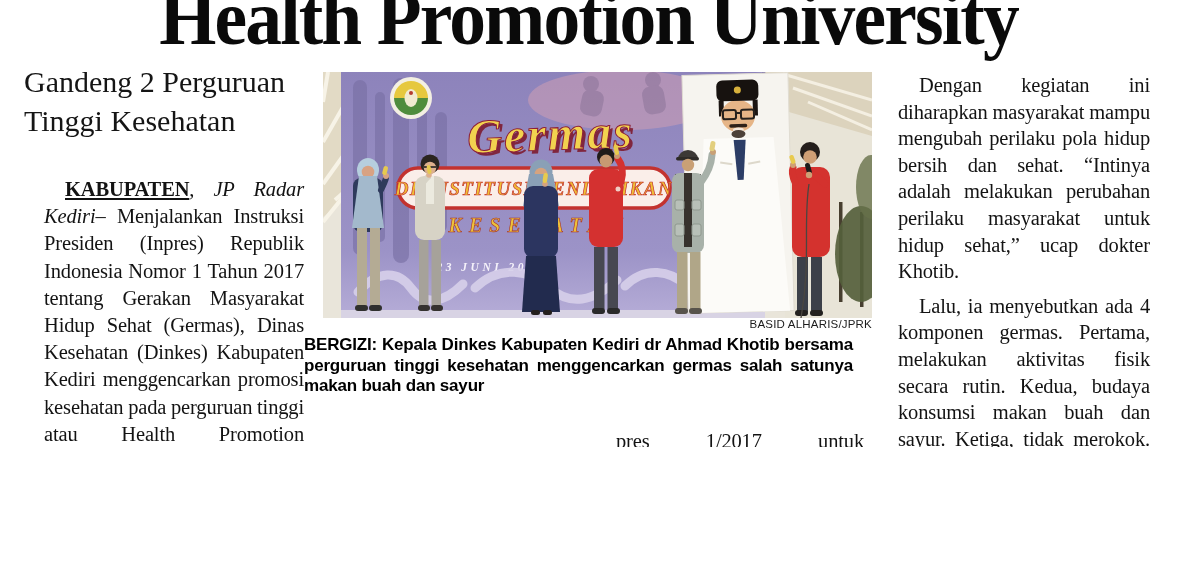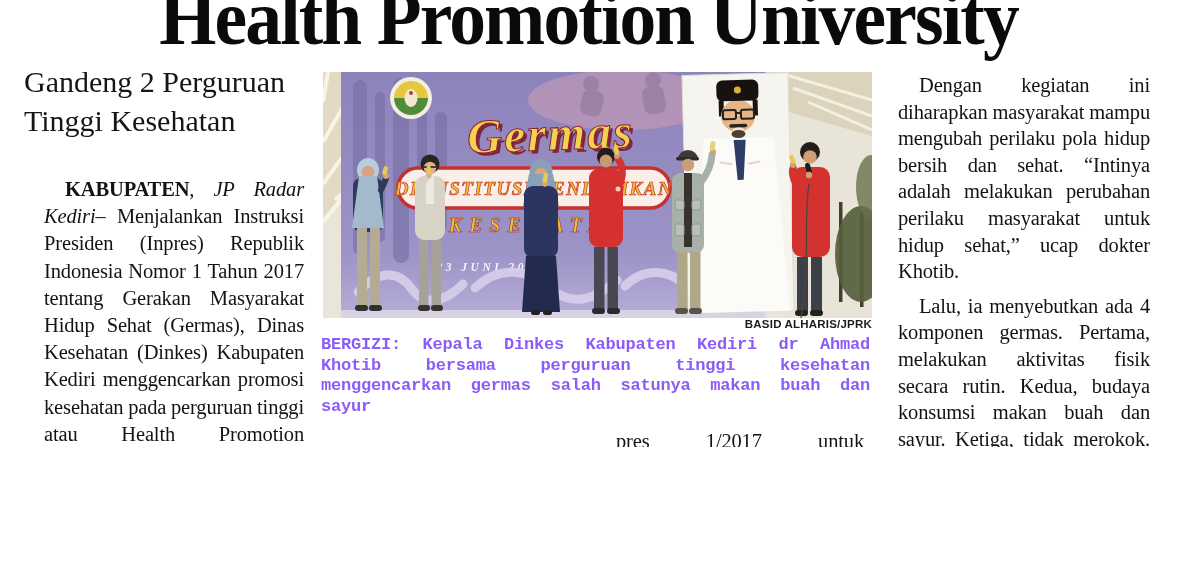--- a/index.html
+++ b/index.html
@@ -11,28 +11,28 @@
   .subhead{position:absolute;left:24px;top:62px;width:285px;
         font-size:30px;line-height:39px;color:#151515;}
   .bodycol{position:absolute;text-align:justify;font-size:20.5px;line-height:27.2px;
         color:#131313;overflow:hidden;letter-spacing:-.15px;word-spacing:-.5px;}
   .bodycol p{margin:8px;}
   .bodycol p.ind{text-indent:21px;}
   #col1{left:36px;top:168px;width:276px;height:412px;}
   #col2{left:323px;top:420px;width:273px;height:160px;line-height:26.5px;}
   #col3{left:608px;top:420px;width:264px;height:160px;line-height:26.5px;}
   #col4{left:890px;top:64px;width:268px;height:516px;line-height:26.6px;}
-  .dl-loc{font-weight:bold;}
+  .dl-loc{font-weight:bold;text-decoration:underline;}
   .dl-src{font-style:italic;}
   #photo{position:absolute;left:323px;top:72px;width:549px;height:246px;}
   #credit{position:absolute;left:323px;top:318px;width:549px;text-align:right;
-        font-family:"Liberation Sans",sans-serif;font-weight:bold;font-size:11.5px;color:#1c1c1c;letter-spacing:.2px;}
-  #caption{position:absolute;left:321px;top:335px;width:549px;text-align:justify;
-        font-family:Liberation Mono, monospace;font-weight:bold;font-size:17px;line-height:20.5px;
-        color:#8b5cf6;letter-spacing:-.2px;}
+        font-family:"Liberation Sans",sans-serif;font-weight:normal;font-size:11.5px;color:#1c1c1c;letter-spacing:.2px;}
+  #caption{position:absolute;left:304px;top:335px;width:549px;text-align:justify;
+        font-family:Liberation Sans, sans-serif;font-weight:bold;font-size:17px;line-height:20.5px;
+        color:#000000;letter-spacing:-.2px;}
   svg text{font-family:"Liberation Serif",serif;}
 </style>
 </head>
 <body>
 
 <div id="page">
 
   <div class="headline">Health Promotion University</div>
 
   <div class="subhead">Gandeng 2 Perguruan Tinggi Kesehatan</div>

